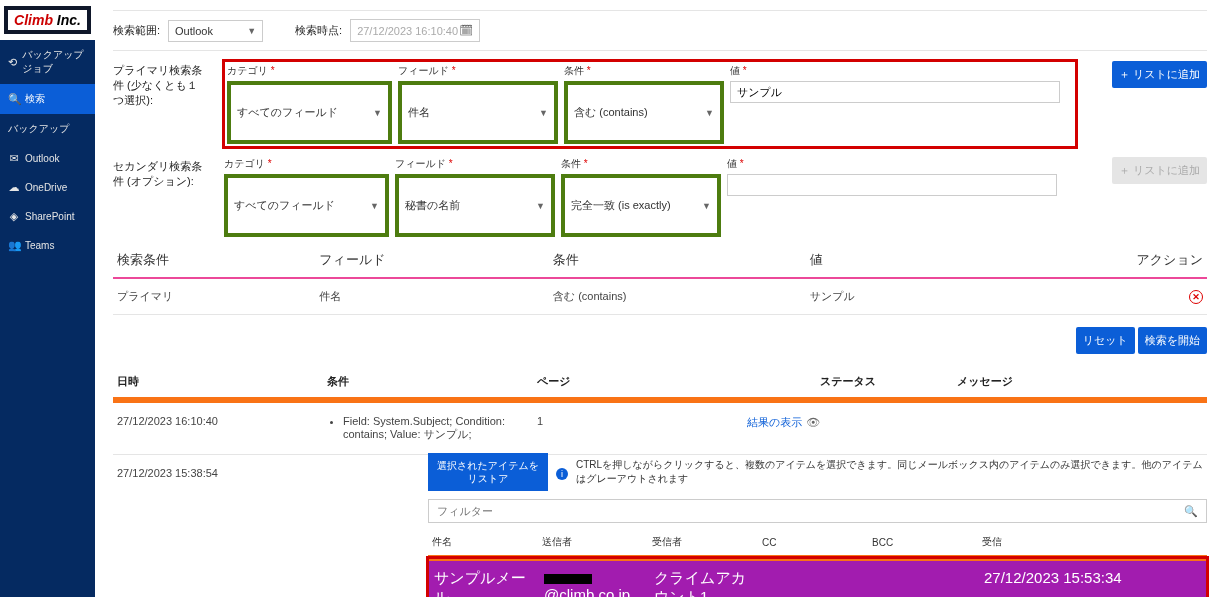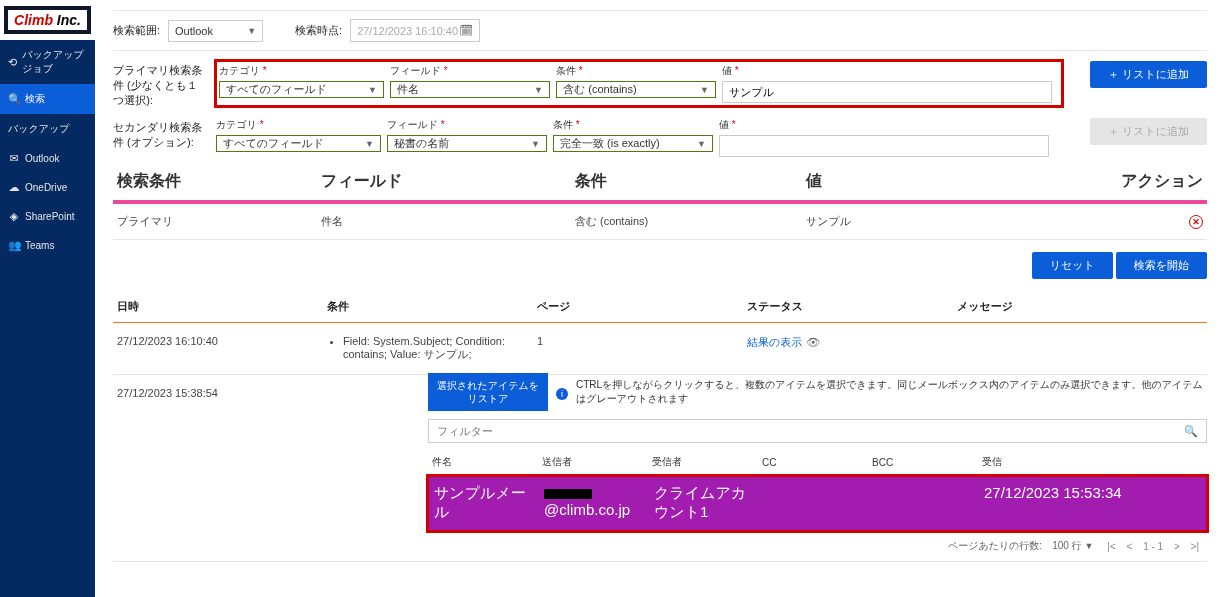--- a/index.html
+++ b/index.html
@@ -19,52 +19,52 @@
 .main { flex: 1; padding: 10px 18px; min-width: 0; }
 .page-title { font-size: 16px; font-weight: bold; margin-bottom: 12px; color: #222; }
 .search-bar-row { display: flex; align-items: center; gap: 8px; border-top:1px solid #e5e5e5; border-bottom:1px solid #e5e5e5; padding:8px 0; }
 .lbl { font-size: 11px; color: #222; }
 .select { border: 1px solid #ccc; padding: 4px 6px; font-size: 11px; background: #fff; position: relative; display:flex; align-items:center; justify-content:space-between; cursor:pointer; }
 .select-sm { width: 95px; }
 .caret { color:#666; font-size:9px; }
 .datetime { border:1px solid #ccc; padding:4px 6px; font-size:11px; width:130px; display:flex; align-items:center; justify-content:space-between; color:#aaa; }
 
 
-.criteria-row { display:flex; align-items:flex-start; gap:8px; margin-top:10px; }
+.criteria-row { display:flex; align-items:flex-start; gap:16px; margin-top:10px; }
 .criteria-label { width:95px; font-size:11px; color:#222; padding-top:2px; }
 .criteria-fields { display:flex; gap:6px; flex:1; }
 .red-box { border:3px solid #d30000; padding:2px; margin:-2px; }
 .fld-group { display:flex; flex-direction:column; gap:2px; }
 .fld-label { font-size:10px; color:#333; margin-bottom:1px; }
 .asterisk { color:#d00; }
-.fld-select { border:1px solid #4d7c0f; padding:0 6px; font-size:11px; background:#fff; display:flex; align-items:center; justify-content:space-between; cursor:pointer; }
+.fld-select { border:4px solid #4d7c0f; padding:20px 6px; font-size:11px; background:#fff; display:flex; align-items:center; justify-content:space-between; cursor:pointer; }
 .fld-input { border:1px solid #ccc; padding:4px 6px; font-size:11px; background:#fff; }
 .w-cat { width:165px; }
 .w-fld { width:160px; }
 .w-cond { width:160px; }
 .w-val { width:330px; }
-.btn { padding:6px 18px; font-size:11px; border:none; cursor:pointer; border-radius:2px; }
+.btn { padding:6px 7px; font-size:11px; border:none; cursor:pointer; border-radius:2px; }
 .btn-primary { background:#0b5ed7; color:#fff; }
 .btn-disabled { background:#e5e5e5; color:#aaa; cursor:not-allowed; }
 .add-btn-wrap { margin-left:auto; padding-left:20px; }
 
 .section-label { font-size:11px; margin:14px 0 4px; }
 
 
 .cond-table { width:100%; border-collapse:collapse; margin-top:6px; }
-.cond-table th { text-align:left; font-size:16px; font-weight:bold; color:#333; padding:8px 4px; border-bottom:4px solid #ec4899; }
+.cond-table th { text-align:left; font-size:13px; font-weight:normal; color:#333; padding:8px 4px; border-bottom:2px solid #ec4899; }
 .cond-table th:last-child, .cond-table td:last-child { text-align:right; }
 .cond-table td { font-size:11px; padding:10px 4px; border-bottom:1px solid #e5e5e5; color:#444; }
 .remove { color:#d00; font-weight:bold; cursor:pointer; border:1px solid #d00; border-radius:50%; width:14px; height:14px; display:inline-flex; align-items:center; justify-content:center; font-size:9px; }
 
 .actions-row { text-align:right; margin:12px 0; }
 
 
 .hist-table { width:100%; border-collapse:collapse; margin-top:8px; }
-.hist-table th { text-align:left; font-size:11px; font-weight:bold; color:#222; padding:8px 4px; border-bottom:1px solid #f97316; }
+.hist-table th { text-align:left; font-size:11px; font-weight:bold; color:#222; padding:8px 4px; border-bottom:6px solid #f97316; }
 .hist-table td { font-size:11px; padding:12px 4px; border-bottom:1px solid #e5e5e5; color:#444; vertical-align:top; }
 .bullet-list { list-style:disc; padding-left:16px; }
 .status-cell { color:#0b5ed7; cursor:pointer; }
 .eye { margin-left:4px; color:#666; }
 
 
 .results-panel { margin-left:105px; margin-top:-2px; }
 .results-top { display:flex; gap:8px; align-items:center; margin-bottom:8px; }
 .restore-btn { background:#0b5ed7; color:#fff; padding:6px 8px; font-size:10px; width:120px; text-align:center; line-height:1.3; }
 .info-icon { background:#0b5ed7; color:#fff; border-radius:50%; width:12px; height:12px; display:inline-flex; align-items:center; justify-content:center; font-size:9px; flex-shrink:0; margin-top:4px; }
@@ -224,21 +224,21 @@
       <button class="btn btn-primary">リセット</button>
       <button class="btn btn-primary">検索を開始</button>
     </div>
 
     <table class="hist-table">
       <thead>
           <tr>
         <th style="width:210px;">日時</th>
         <th style="width:210px;">条件</th>
         <th style="width:210px;">ページ</th>
-        <th style="width:210px;">ステータス</th>
+        <th style="width:210px;text-align:center;">ステータス</th>
         <th>メッセージ</th>
       </tr>
         </thead>
       <tbody>
         <tr>
           <td>27/12/2023 16:10:40</td>
           <td>
               <ul class="bullet-list">
                 <li>Field: System.Subject; Condition: contains; Value: サンプル;</li>
               </ul>

